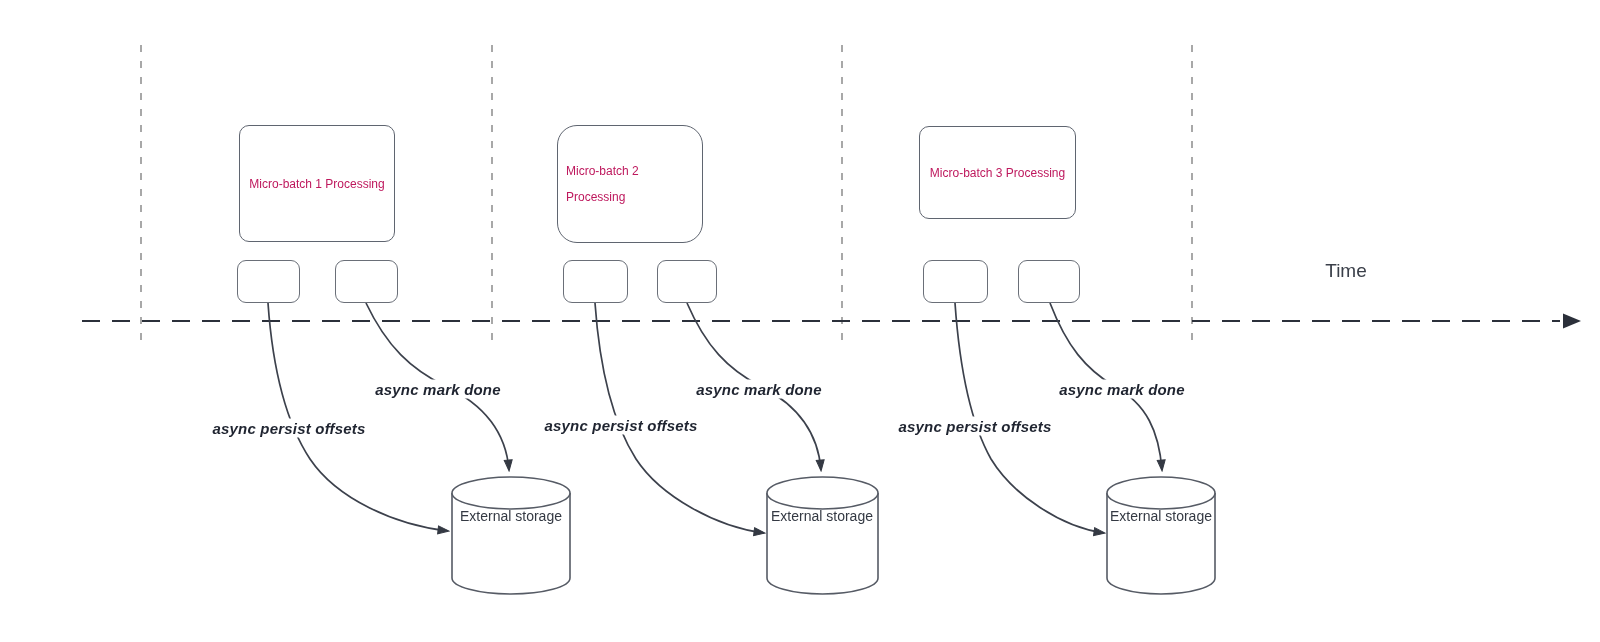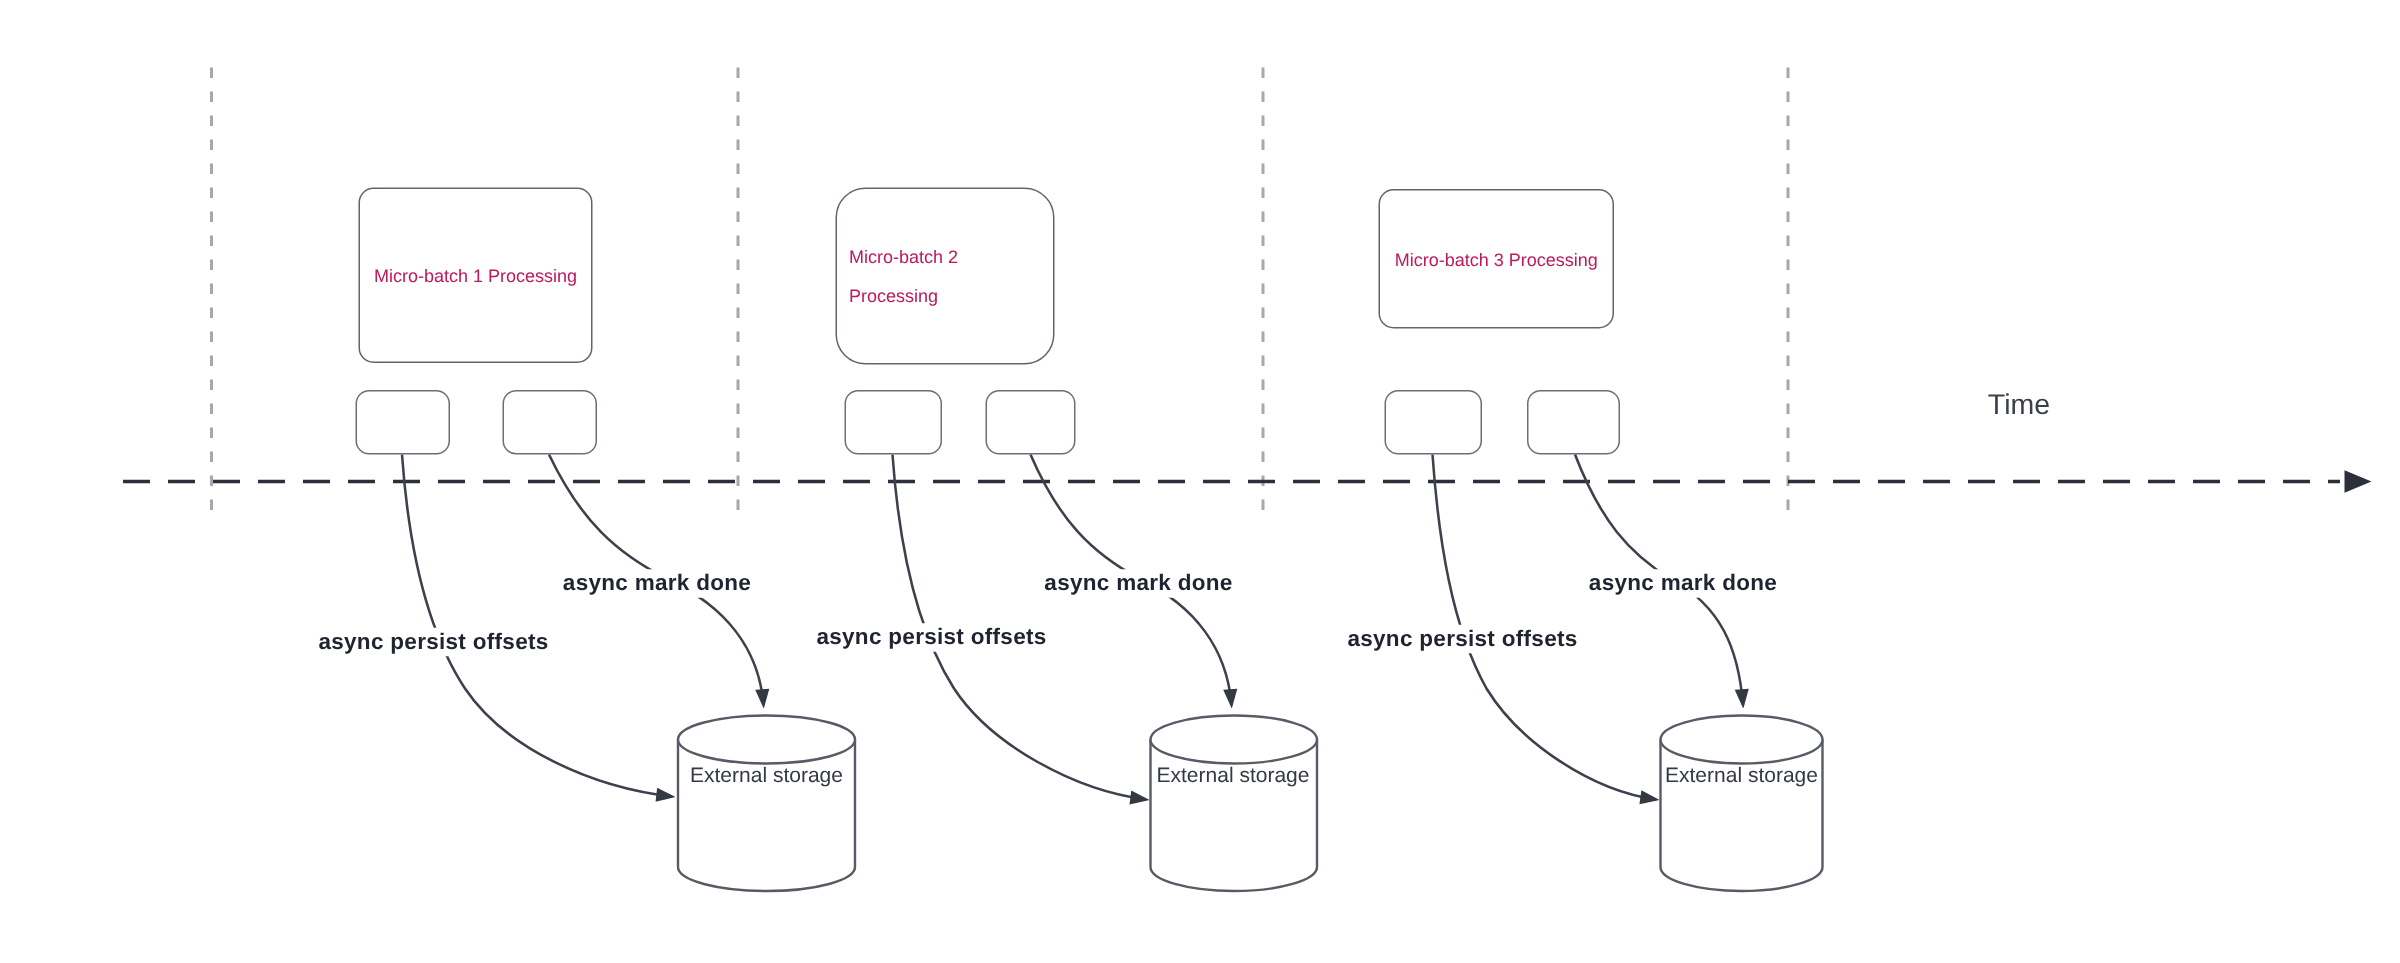--- a/index.html
+++ b/index.html
@@ -48,20 +48,21 @@
   .flow-label {
     position: absolute;
     transform: translate(-50%, -50%);
     white-space: nowrap;
     font-size: 15px;
     font-weight: bold;
     color: #1f2430;
     background: #ffffff;
     padding: 1px 3px;
     letter-spacing: 0.2px;
+    font-style: italic;
   }
   .storage-label {
     position: absolute;
     transform: translateX(-50%);
     width: 104px;
     text-align: center;
     font-size: 14px;
     line-height: 26px;
     color: #343943;
     top: 503px;

